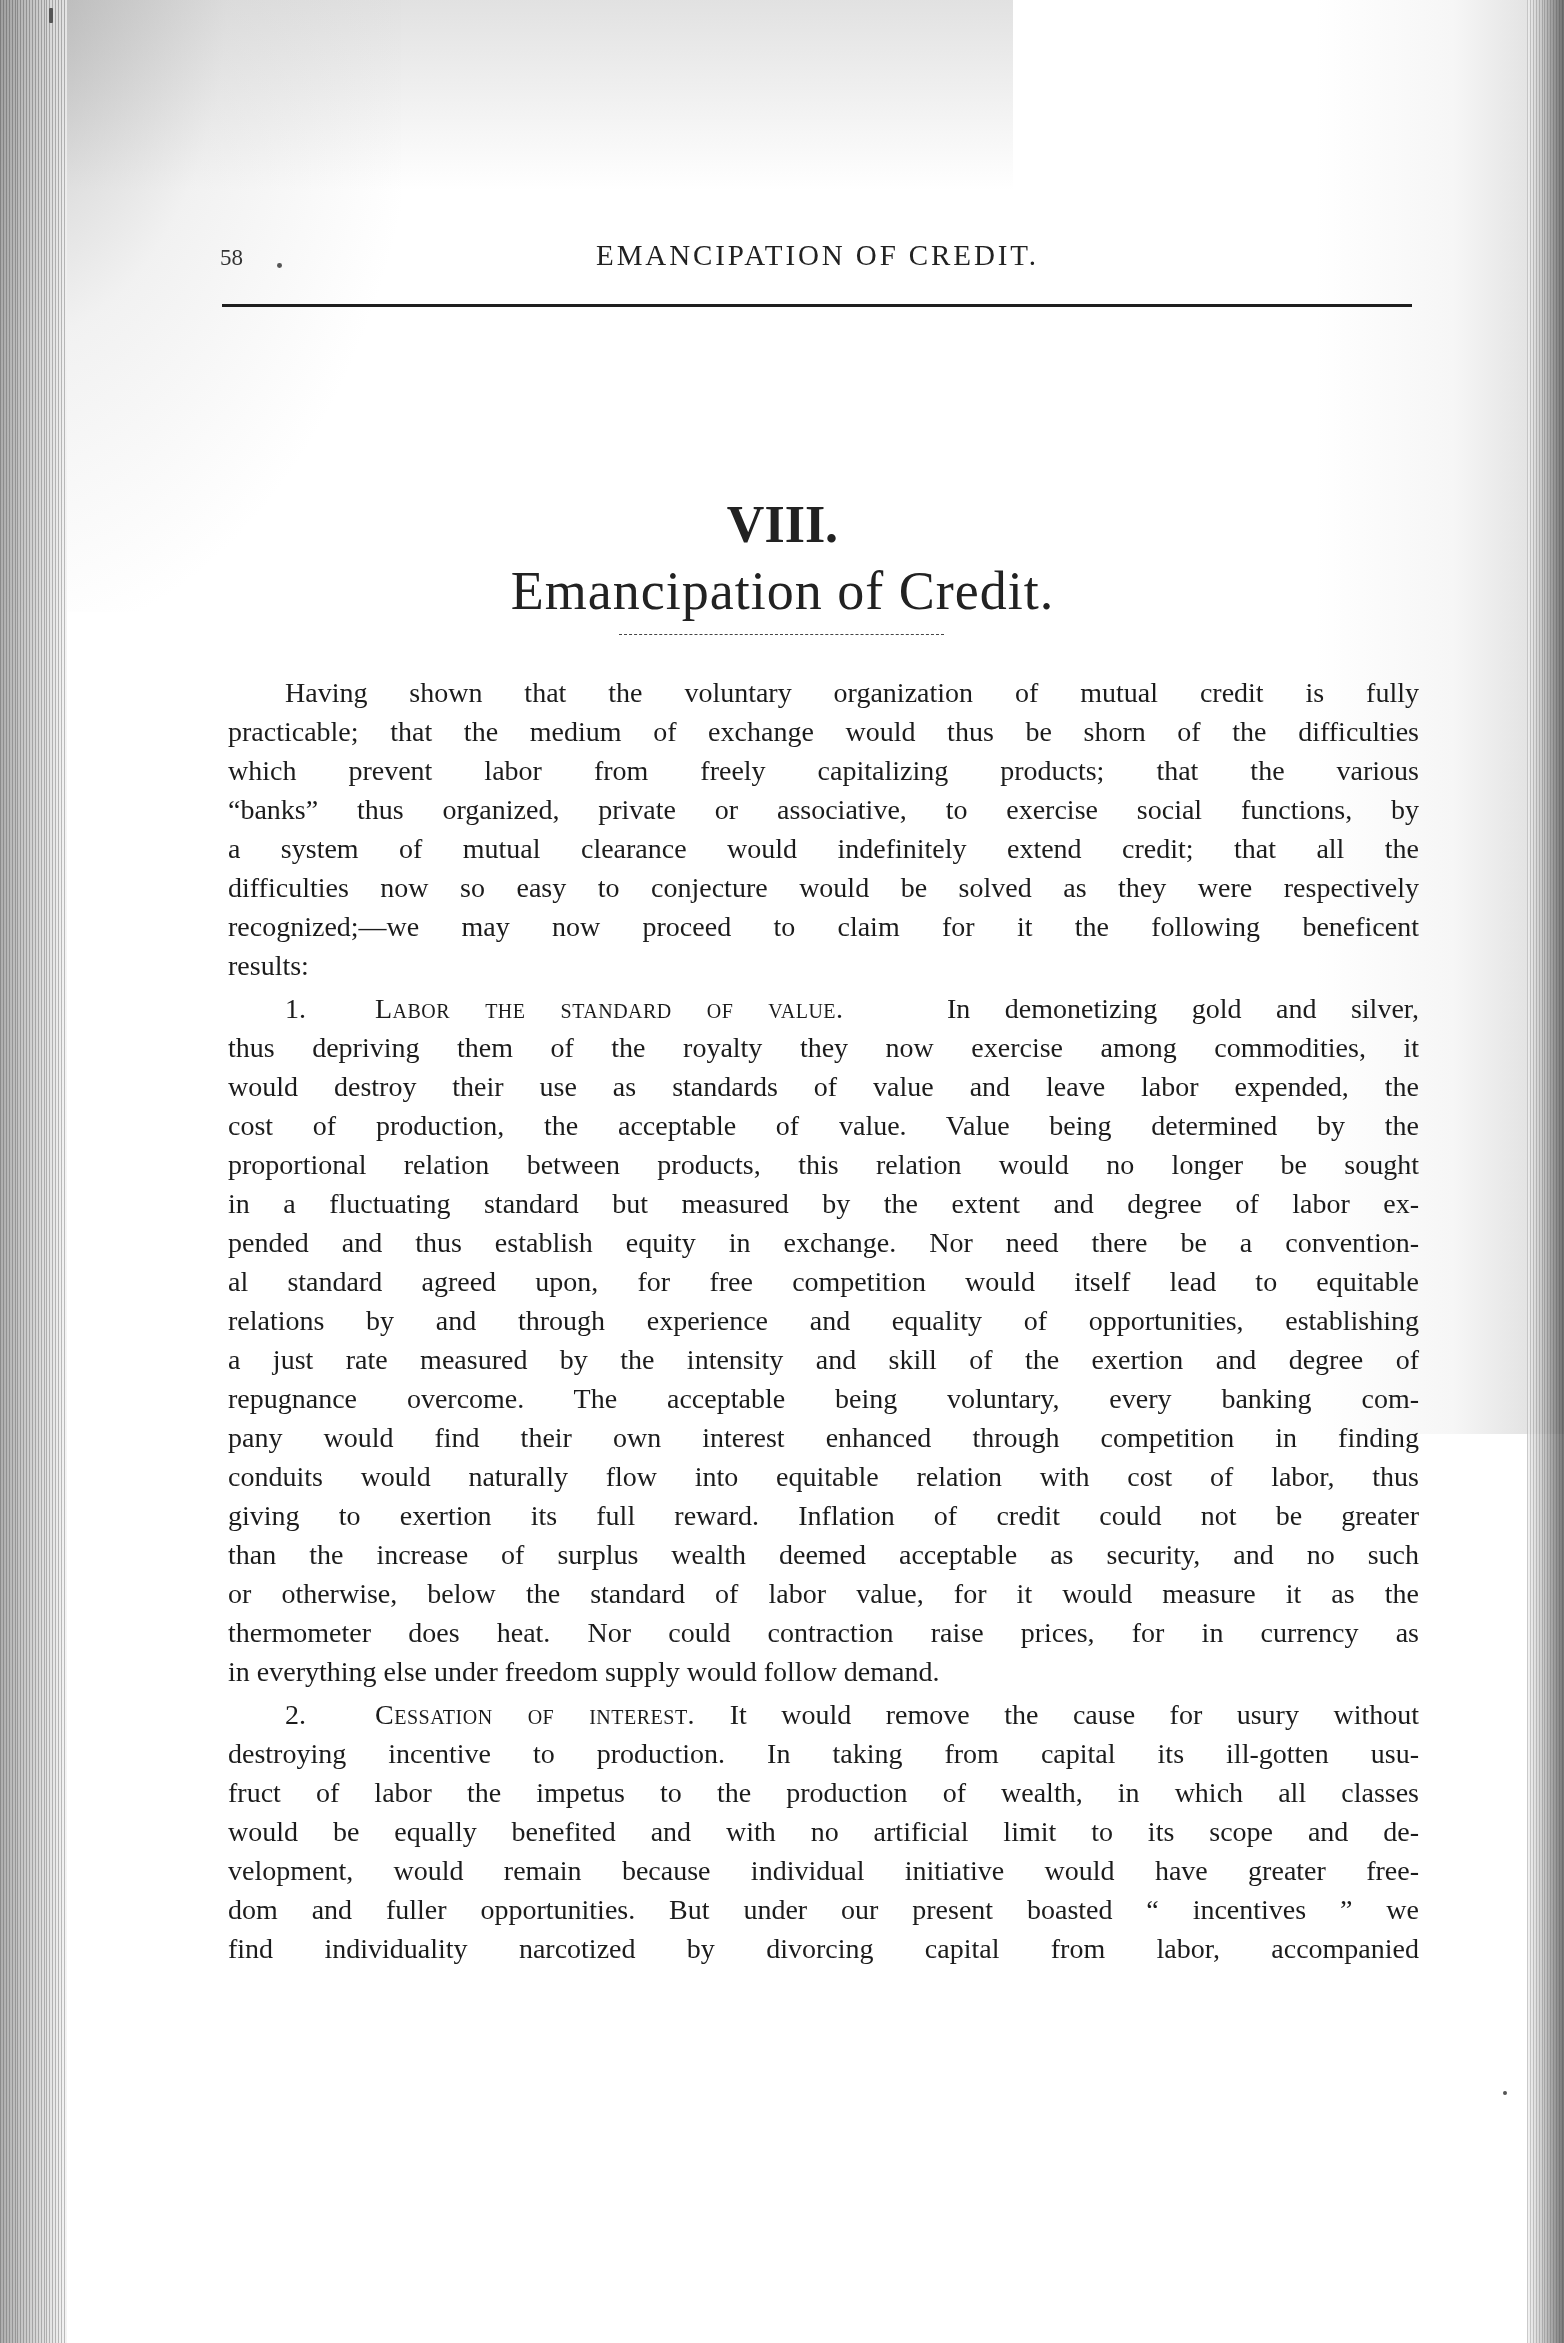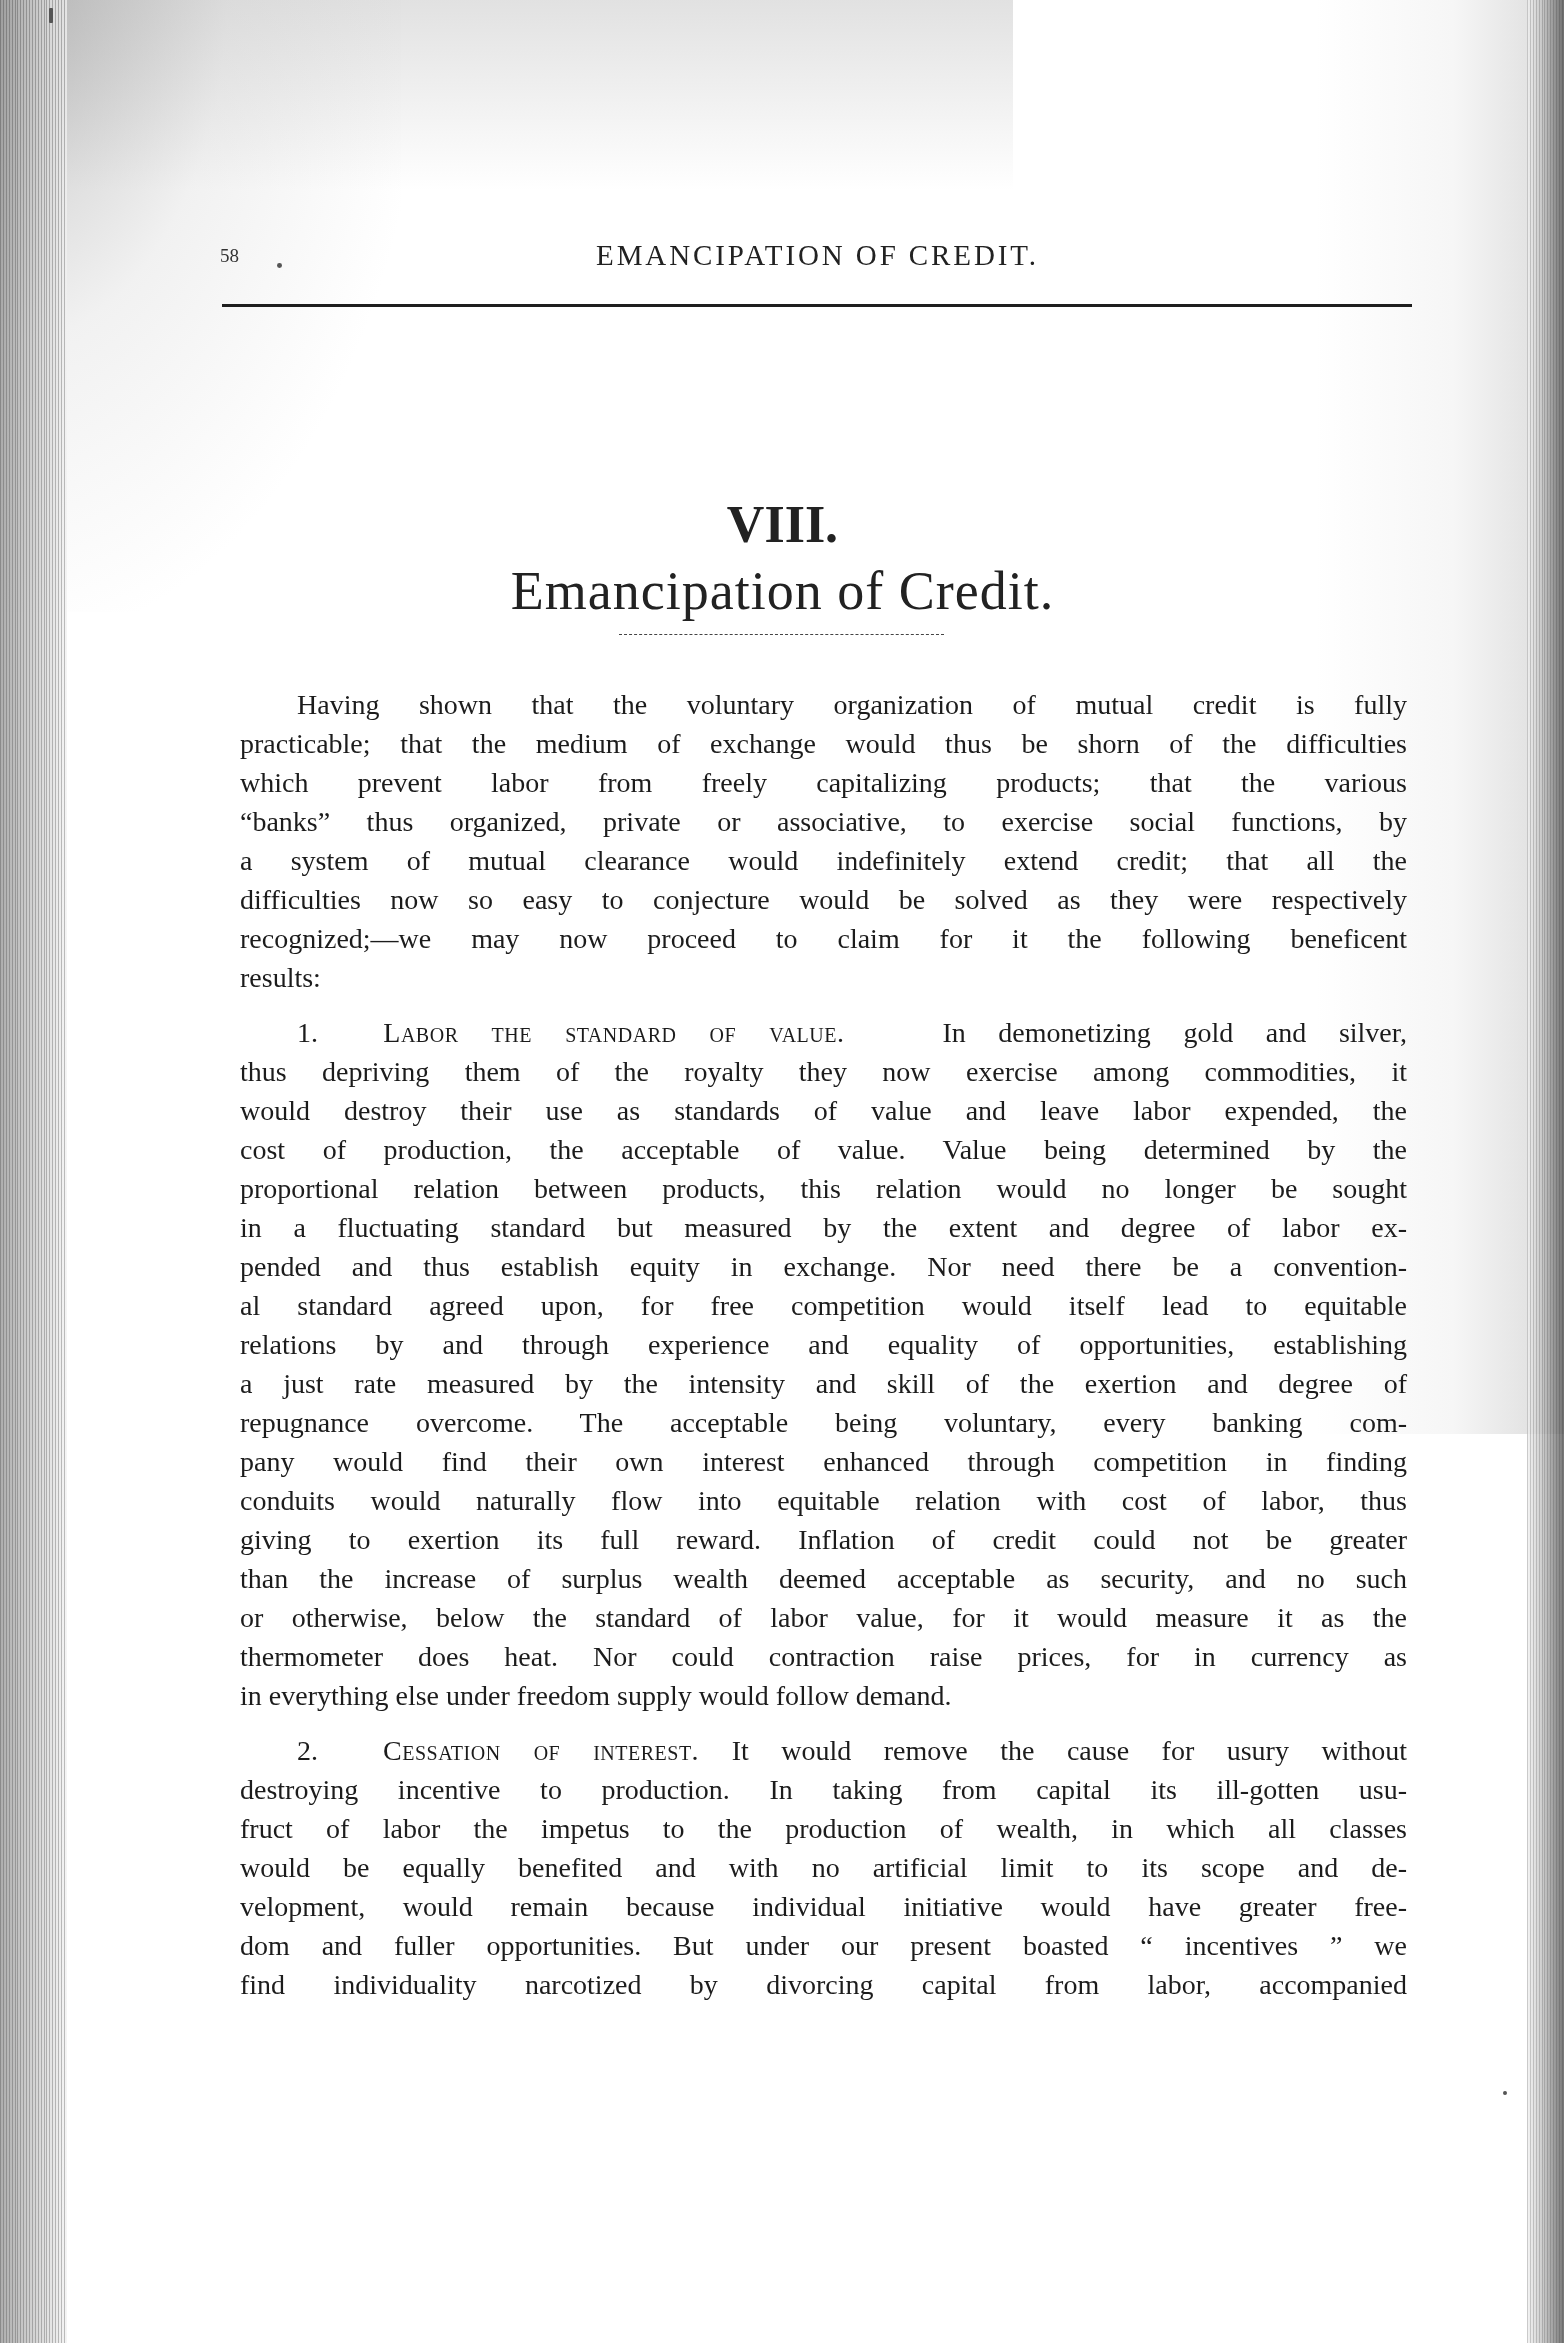--- a/index.html
+++ b/index.html
@@ -38,21 +38,21 @@
     .top-fade {
       position: absolute; left: 57px; top: 0; width: 956px; height: 191px;
       background: linear-gradient(180deg, rgba(170,170,170,0.35) 0%, rgba(255,255,255,0) 100%);
     }
 
     .running-head {
       position: absolute; top: 239px; left: 220px; width: 1195px; height: 38px;
     }
     .page-number {
       position: absolute; left: 0; top: 5.7px;
-      font-size: 19px; color: #333;
+      font-size: 23px; color: #333;
     }
     .running-title {
       position: absolute; left: 0; right: 0; top: 0; text-align: center;
       font-size: 29px; letter-spacing: 2.9px; color: #222;
     }
     .head-rule {
       position: absolute; top: 304px; left: 222px; width: 1190px; height: 2.9px;
       background: #1e1e1e;
     }
 
@@ -67,21 +67,21 @@
     .title-rule {
       position: absolute; top: 634px; left: 354px; width: 325px;
       border-top: 1.9px dashed #444;
     }
 
     .body-text {
       position: absolute; top: 669px; left: 224px; width: 1199px;
       font-size: 28px; line-height: 39px; color: #1c1c1c;
     }
     .para {
-      margin: 16px; text-align: justify; text-align-last: left;
+      margin: 4px; text-align: justify; text-align-last: left;
     }
     .line {
       display: block; text-align: justify; text-align-last: justify; white-space: nowrap;
     }
     .line.last { text-align-last: left; }
     .indent { padding-left: 57px; }
     .sc { font-variant: small-caps; letter-spacing: 0.5px; }
 
     .speck { position: absolute; background: #555; border-radius: 50%; }
   </style>

